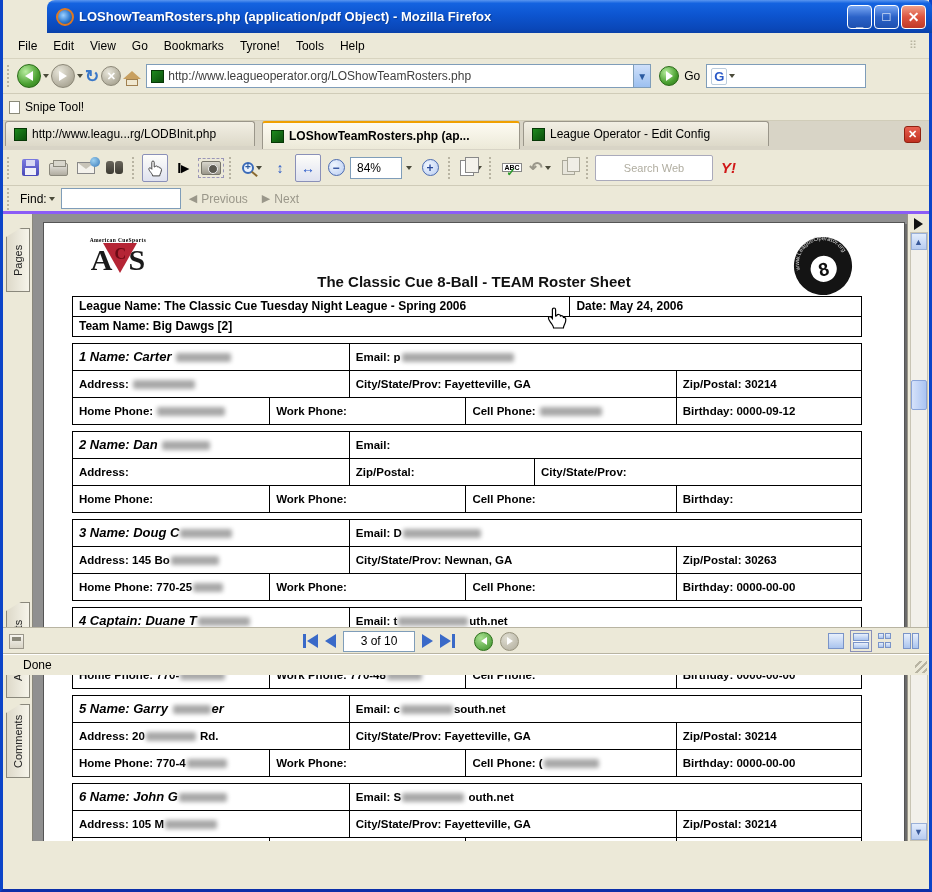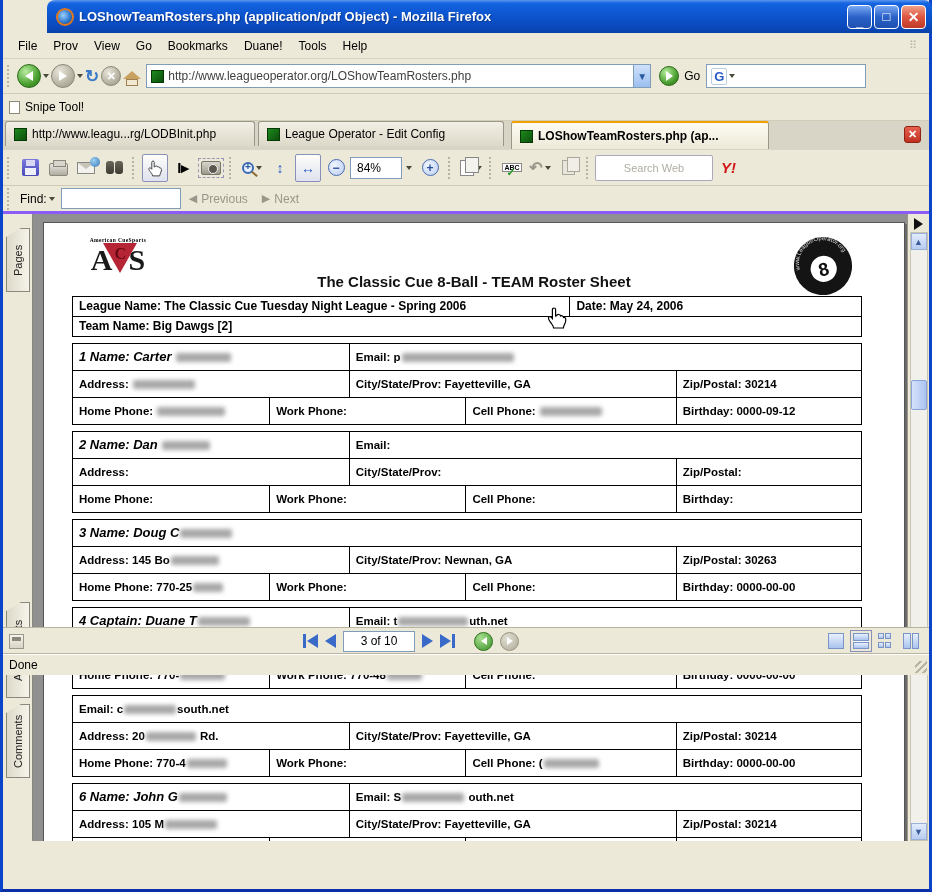--- a/index.html
+++ b/index.html
@@ -181,21 +181,21 @@
   .hist-circ.d .t { border-left:6px solid #fff; }
   .pn-right { position:absolute; right:10px; display:flex; gap:9px; align-items:center; }
   .lay { width:16px; height:16px; display:flex; gap:1px; flex-wrap:wrap; align-content:stretch; }
   .lay i { background:linear-gradient(180deg,#e8f0fc,#aac4ee); border:1px solid #7a94c8; flex:1; }
   .lay.sel { outline:1px solid #8a90b8; outline-offset:2px; background:#fdfdfa; }
   .lay.col { flex-direction:column; }
   .lay.quad i { flex:none; width:6px; height:6px; }
 
   
   .statusbar { position:absolute; left:0; right:0; top:654px; height:21px; background:#ece9d8; border-top:1px solid #fff;
-    box-shadow:0 -1px 0 #b8b4a2; font-size:12px; display:flex; align-items:center; padding-left:6px; }
+    box-shadow:0 -1px 0 #b8b4a2; font-size:12px; display:flex; align-items:center; padding-left:20px; }
   .grip-corner { position:absolute; right:2px; bottom:2px; width:12px; height:12px;
     background:repeating-linear-gradient(135deg,transparent 0 3px,#b8b4a2 3px 5px); }
 
   .cursor-hand { position:absolute; left:543px; top:306px; z-index:50; pointer-events:none; }
 </style>
 </head>
 <body>
 
 <div class="window">
 
@@ -206,25 +206,25 @@
       <div class="tb-btn min">
           <span>_</span>
         </div>
       <div class="tb-btn">□</div>
       <div class="tb-btn close">✕</div>
     </div>
   </div>
 
   <div class="menubar">
     <span class="menu-item">File</span>
-    <span class="menu-item">Prov</span>
+    <span class="menu-item">Edit</span>
     <span class="menu-item">View</span>
     <span class="menu-item">Go</span>
     <span class="menu-item">Bookmarks</span>
-    <span class="menu-item">Duane!</span>
+    <span class="menu-item">Tyrone!</span>
     <span class="menu-item">Tools</span>
     <span class="menu-item">Help</span>
     <span class="menu-grip">⠿</span>
   </div>
 
   <div class="navbar">
     <div class="grip"></div>
     <div class="navbtn">
       <div class="circ green">
           <div class="tri-l"></div>
@@ -271,27 +271,27 @@
   <div class="bookmarksbar">
     <div class="page-ic"></div>
     <span class="bookmark-label">Snipe Tool!</span>
   </div>
 
   <div class="tabbar" style="position:absolute;">
     <div class="tab" style="width:250px;">
       <div class="favicon"></div>
       <span>http://www.leagu...rg/LODBInit.php</span>
     </div>
+    <div class="tab active" style="width:258px; margin-left:4px;">
+      <div class="favicon"></div>
+      <span style="font-weight:bold;">LOShowTeamRosters.php (ap...</span>
+    </div>
     <div class="tab" style="width:246px;">
       <div class="favicon"></div>
       <span>League Operator - Edit Config</span>
-    </div>
-    <div class="tab active" style="width:258px; margin-left:4px;">
-      <div class="favicon"></div>
-      <span style="font-weight:bold;">LOShowTeamRosters.php (ap...</span>
     </div>
     <div class="tab-close">✕</div>
   </div>
 
   <div class="acrobar">
     <div class="grip"></div>
     <div class="abtn">
         <div class="floppy"></div>
       </div>
     <div class="abtn">
@@ -441,33 +441,34 @@
                   <div class="pcell" style="width: 23.5%;">Birthday: 0000-09-12</div>
                 </div>
               </div>
               <div class="pblock">
                 <div class="prow">
                   <div class="pcell namecell" style="width: 35%;">2 Name: Dan <span class="rd" style="width: 48px;"></span></div>
                   <div class="pcell" style="width: 65%;">Email:</div>
                 </div>
                 <div class="prow">
                   <div class="pcell" style="width: 35%;">Address:</div>
+                  <div class="pcell" style="width: 23.5%;">Zip/Postal:</div>
                   <div class="pcell" style="width: 41.5%;">City/State/Prov:</div>
-                  <div class="pcell" style="width: 23.5%;">Zip/Postal:</div>
                 </div>
                 <div class="prow">
                   <div class="pcell" style="width: 24.9%;">Home Phone:</div>
                   <div class="pcell" style="width: 24.9%;">Work Phone:</div>
                   <div class="pcell" style="width: 26.7%;">Cell Phone:</div>
                   <div class="pcell" style="width: 23.5%;">Birthday:</div>
                 </div>
               </div>
               <div class="pblock">
                 <div class="prow">
                   <div class="pcell namecell" style="width: 35%;">3 Name: Doug C<span class="rd" style="width: 52px;"></span></div>
+                  <div class="pcell" style="width: 65%;">Email: D<span class="rd" style="width: 78px;"></span></div>
                 </div>
                 <div class="prow">
                   <div class="pcell" style="width: 35%;">Address: 145 Bo<span class="rd" style="width: 48px;"></span></div>
                   <div class="pcell" style="width: 41.5%;">City/State/Prov: Newnan, GA</div>
                   <div class="pcell" style="width: 23.5%;">Zip/Postal: 30263</div>
                 </div>
                 <div class="prow">
                   <div class="pcell" style="width: 24.9%;">Home Phone: 770-25<span class="rd" style="width: 30px;"></span></div>
                   <div class="pcell" style="width: 24.9%;">Work Phone:</div>
                   <div class="pcell" style="width: 26.7%;">Cell Phone:</div>
@@ -486,20 +487,21 @@
                 </div>
                 <div class="prow">
                   <div class="pcell" style="width: 24.9%;">Home Phone: 770-<span class="rd" style="width: 45px;"></span></div>
                   <div class="pcell" style="width: 24.9%;">Work Phone: 770-48<span class="rd" style="width: 35px;"></span></div>
                   <div class="pcell" style="width: 26.7%;">Cell Phone:</div>
                   <div class="pcell" style="width: 23.5%;">Birthday: 0000-00-00</div>
                 </div>
               </div>
               <div class="pblock">
                 <div class="prow">
+                  <div class="pcell namecell" style="width: 35%;">5 Name: Garry <span class="rd" style="width: 38px;"></span>er</div>
                   <div class="pcell" style="width: 65%;">Email: c<span class="rd" style="width: 52px;"></span>south.net</div>
                 </div>
                 <div class="prow">
                   <div class="pcell" style="width: 35%;">Address: 20<span class="rd" style="width: 50px;"></span> Rd.</div>
                   <div class="pcell" style="width: 41.5%;">City/State/Prov: Fayetteville, GA</div>
                   <div class="pcell" style="width: 23.5%;">Zip/Postal: 30214</div>
                 </div>
                 <div class="prow">
                   <div class="pcell" style="width: 24.9%;">Home Phone: 770-4<span class="rd" style="width: 40px;"></span></div>
                   <div class="pcell" style="width: 24.9%;">Work Phone:</div>

